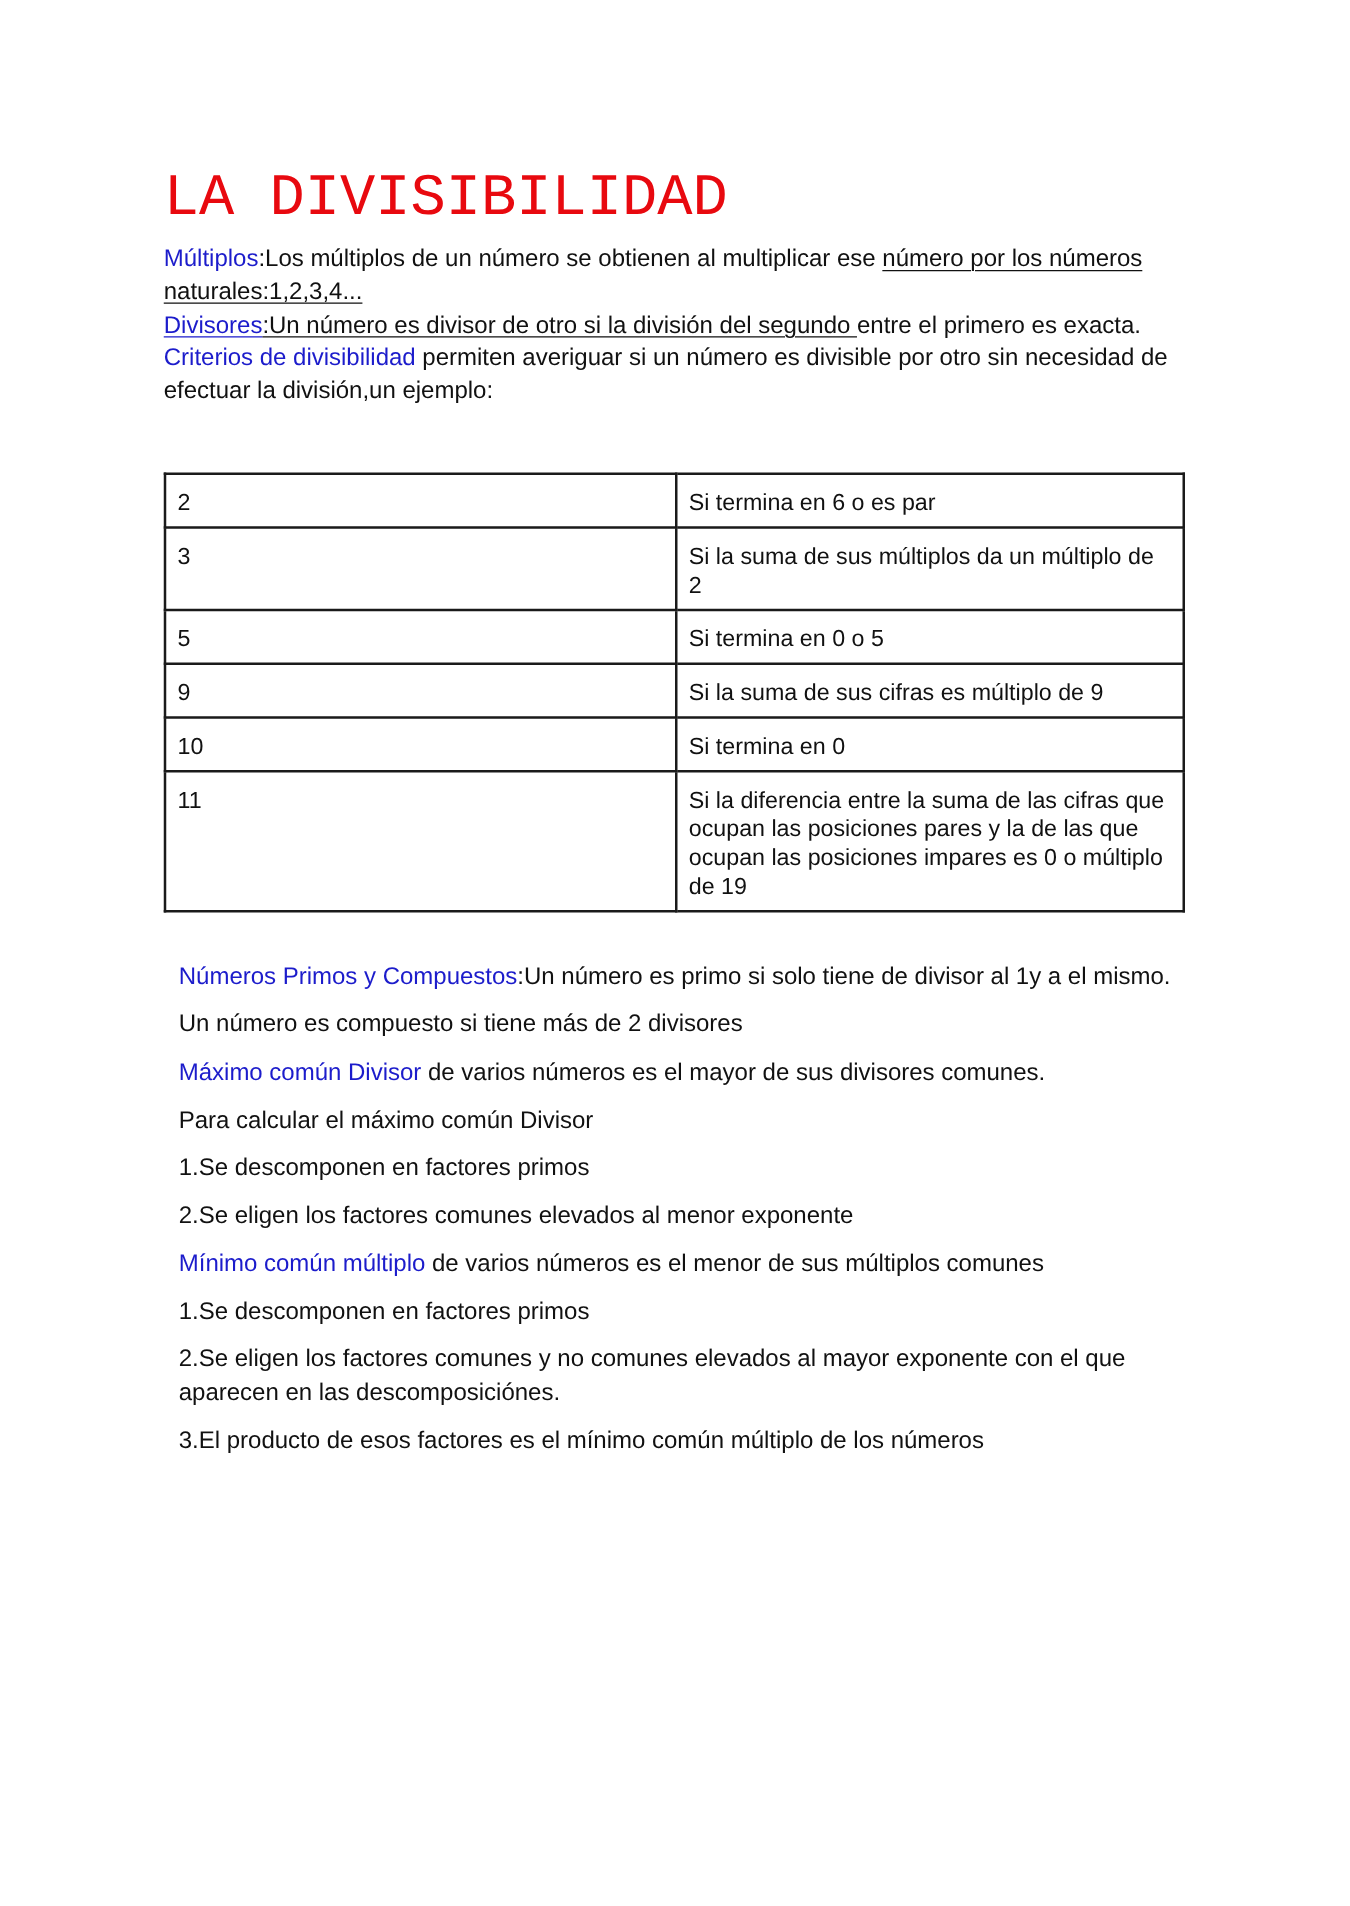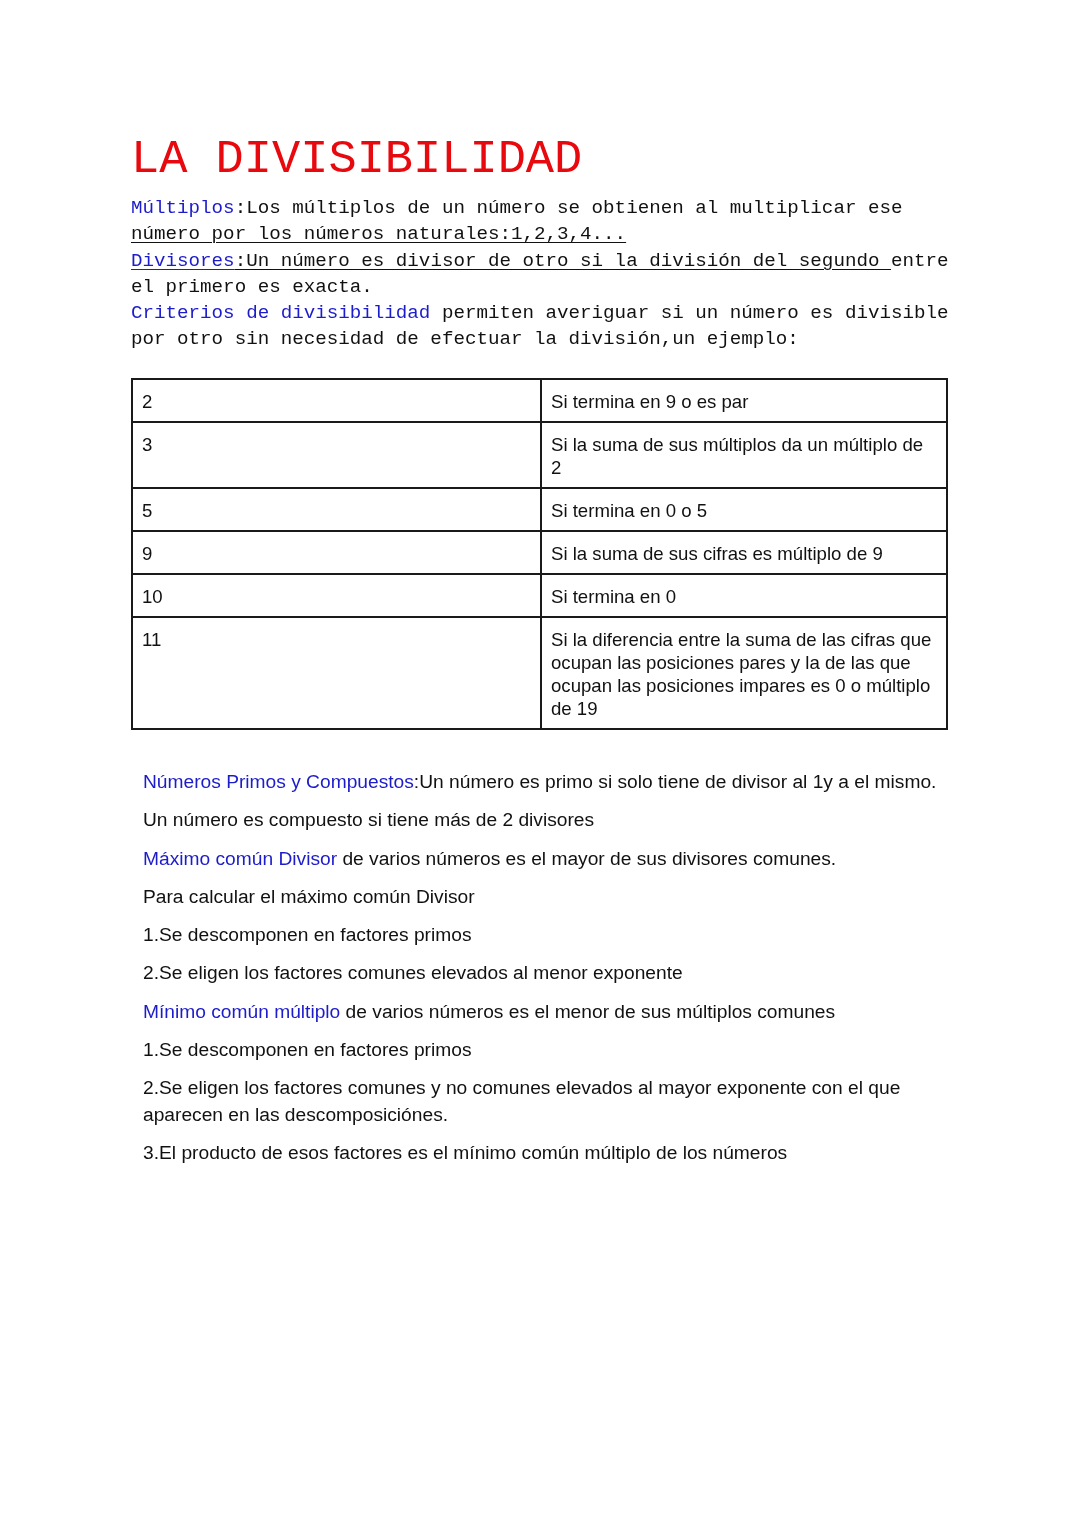--- a/index.html
+++ b/index.html
@@ -34,21 +34,21 @@
       font-family: Liberation Mono, monospace;
     }
     .intro {
       position: absolute;
       top: 195px;
       left: 0;
       width: 820px;
       font-size: 19.2px;
       line-height: 26.3px;
     }
-    .intro p { margin: 0; font-family: Liberation Mono, monospace; }
+    .intro p { margin: 0; }
     .blue { color: #1c1ccb; }
     .u { text-decoration: underline; text-underline-offset: 3px; text-decoration-thickness: 1px; }
     table.criteria {
       position: absolute;
       top: 378px;
       left: 0;
       width: 817px;
       border-collapse: collapse;
       font-size: 18.6px;
       line-height: 23px;
@@ -78,21 +78,21 @@
   <div class="intro">
     <p><span class="blue">Múltiplos</span><span>:Los múltiplos de un número se obtienen al multiplicar ese </span><span class="u">número por los números naturales:1,2,3,4...</span></p>
     <p><span class="blue u">Divisores</span><span class="u">:Un número es divisor de otro si la división del segundo </span><span>entre el primero es exacta.</span></p>
     <p><span class="blue">Criterios de divisibilidad</span><span> permiten averiguar si un número es divisible por otro sin necesidad de efectuar la división,un ejemplo:</span></p>
   </div>
 
   <table class="criteria">
     <tbody>
       <tr>
         <td class="num">2</td>
-        <td>Si termina en 9 o es par</td>
+        <td>Si termina en 6 o es par</td>
       </tr>
       <tr>
         <td class="num">3</td>
         <td>Si la suma de sus múltiplos da un múltiplo de 2</td>
       </tr>
       <tr>
         <td class="num">5</td>
         <td>Si termina en 0 o 5</td>
       </tr>
       <tr>

